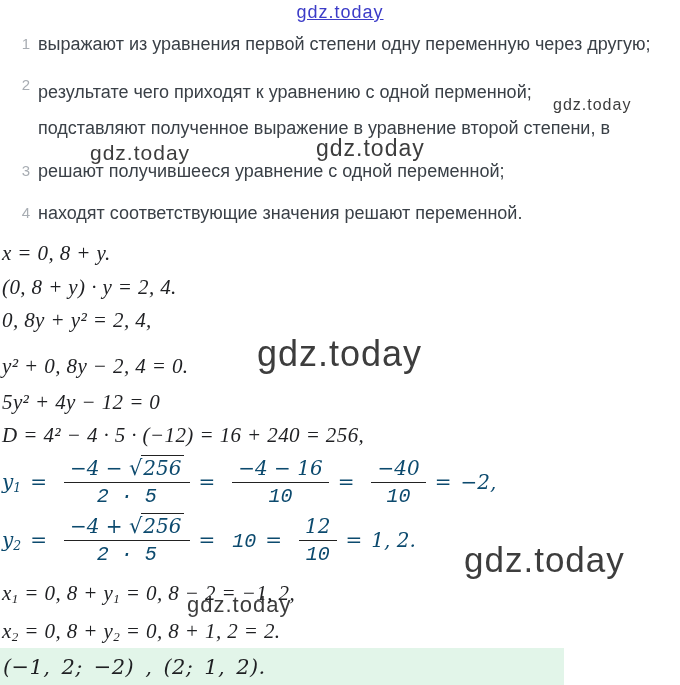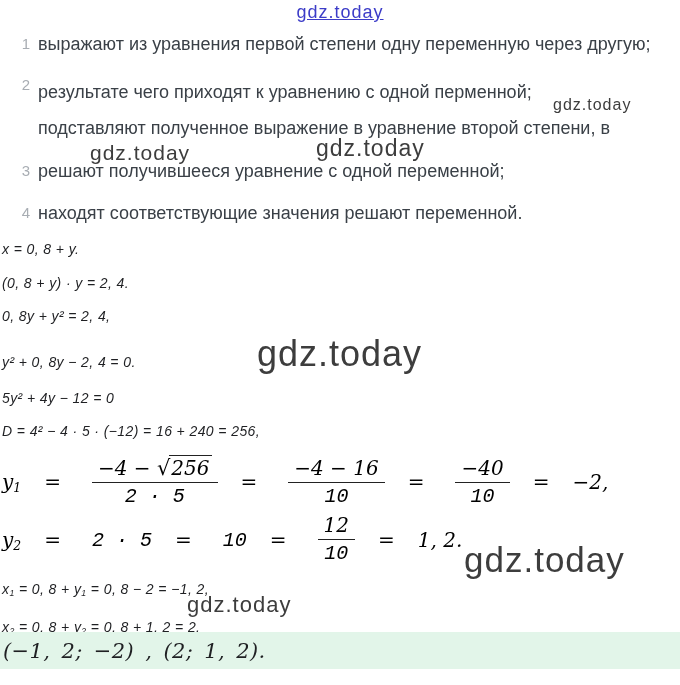--- a/index.html
+++ b/index.html
@@ -61,45 +61,45 @@
   .wm-b { top: 141px; left: 90px;  font-size: 21px; }
   .wm-c { top: 135px; left: 316px; font-size: 23px; }
   .wm-d { top: 333px; left: 257px; font-size: 36px; }
   .wm-e { top: 540px; left: 464px; font-size: 35px; }
   .wm-f { top: 592px; left: 187px; font-size: 22px; }
 
   
   .math {
     position: absolute;
     left: 2px;
-    font-family: Liberation Sans, sans-serif;
-    font-style: italic;
-    font-size: 14px;
+    font-family: Liberation Serif, serif;
+    font-style: italic;
+    font-size: 21px;
     color: #1f2023;
     white-space: nowrap;
     letter-spacing: 0.4px;
   }
   .msub {
     font-size: 0.62em;
     font-style: italic;
     vertical-align: -0.25em;
     line-height: 0;
   }
 
   
   .mrow {
     position: absolute;
     left: 2px;
     display: flex;
     align-items: center;
-    gap: 23px;
+    gap: 9px;
     font-family: "DejaVu Serif", serif;
     font-style: italic;
     font-size: 20px;
-    color: #000000;
+    color: #0c4a6e;
     white-space: nowrap;
   }
   .frac {
     display: inline-flex;
     flex-direction: column;
     align-items: center;
     text-align: center;
     line-height: 1.15;
     margin-left: 8px;
   }
@@ -107,22 +107,22 @@
     border-bottom: 1.6px solid #222;
     padding: 0 6px 2px;
   }
   .frac .den { padding-top: 2px; font-family: Liberation Mono, monospace; }
   .sqrtsym { font-style: normal; font-size: 1.05em; margin-right: -1px; }
   .rad { border-top: 1.6px solid #222; padding: 0 2px; }
 
   
   .answer-band {
     position: absolute;
-    left: 0; bottom: 16px;
-    width: 680px; height: 37px;
+    left: 0; bottom: 0;
+    width: 564px; height: 37px;
     background: #e2f5e9;
     display: flex;
     align-items: center;
   }
   .answer-text {
     margin-left: 3px;
     font-family: "DejaVu Serif", serif;
     font-style: italic;
     font-size: 21px;
     color: #1f2023;
@@ -191,20 +191,21 @@
     <span class="den">10</span>
   </span>
   <span>=</span>
   <span>−2,</span>
 </div>
 
 <div class="mrow" style="top:514px">
   <span><span>y</span><sub class="msub">2</sub></span>
   <span>=</span>
   <span class="frac">
+    <span class="num"><span>−4 + </span><span class="sqrtsym">√</span><span class="rad">256</span></span>
     <span class="den">2 · 5</span>
   </span>
   <span>=</span>
   <span class="frac">
     <span class="den">10</span>
   </span>
   <span>=</span>
   <span class="frac">
     <span class="num">12</span>
     <span class="den">10</span>

